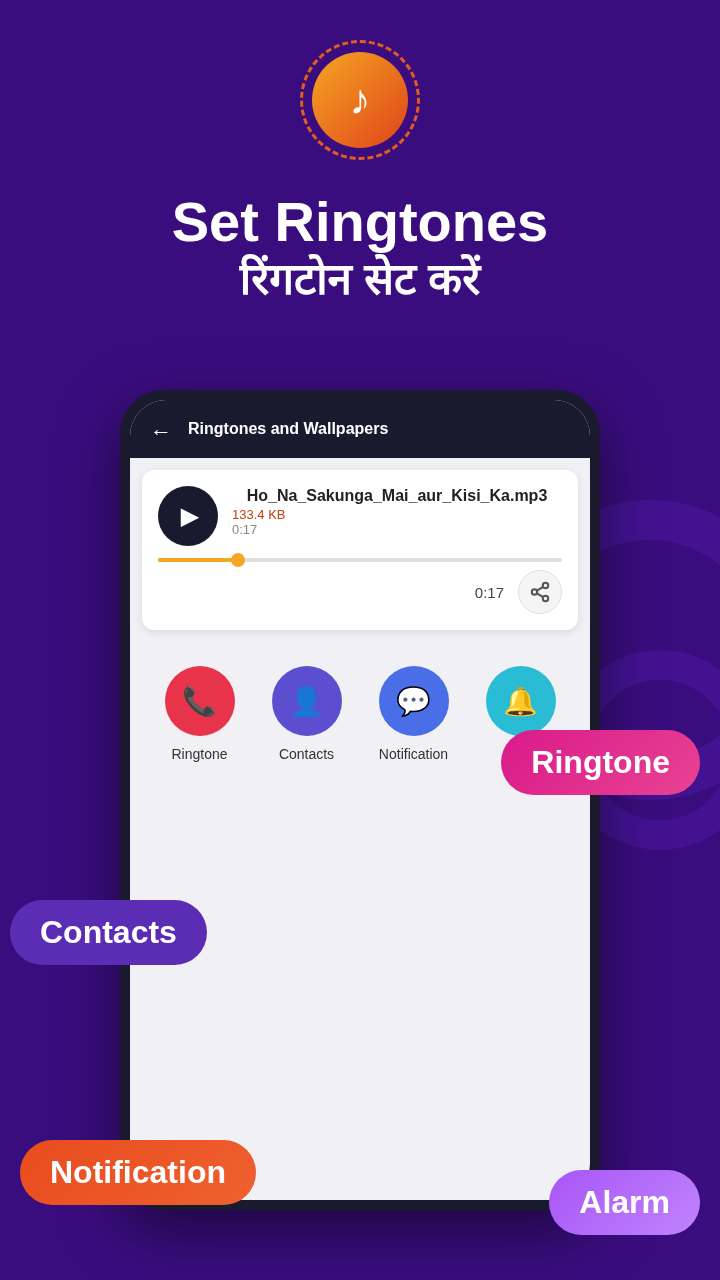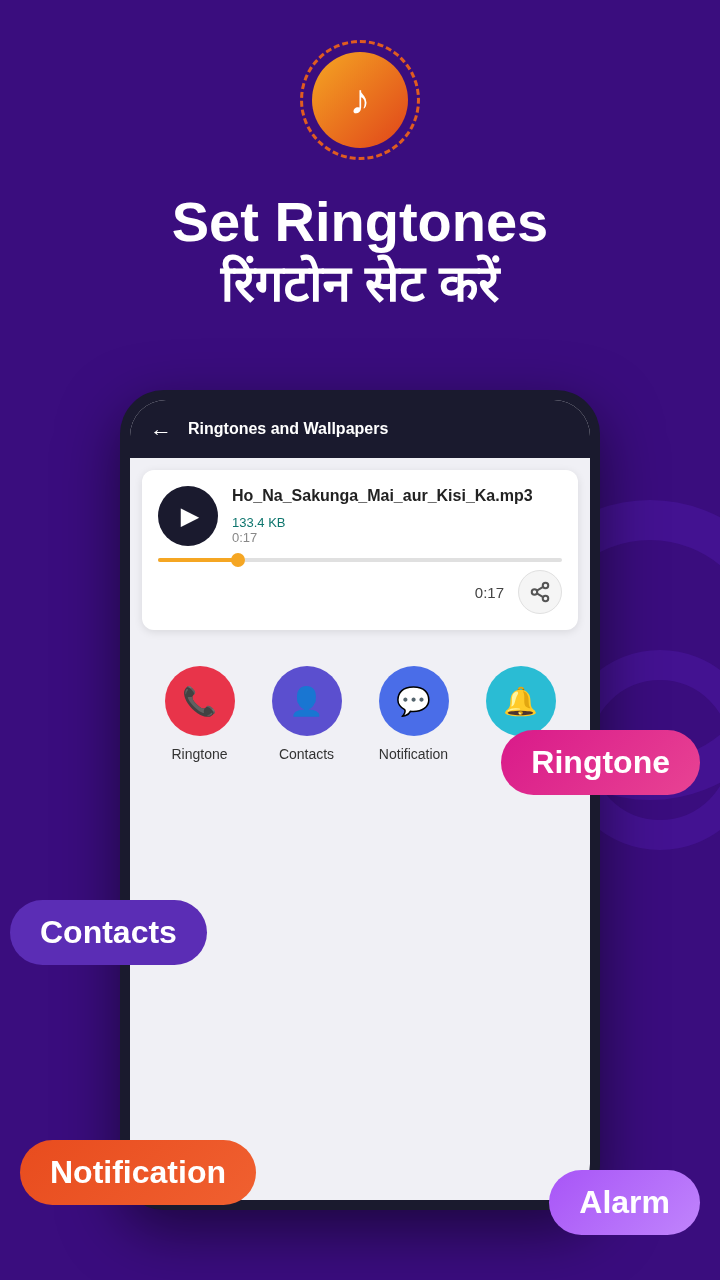--- a/index.html
+++ b/index.html
@@ -71,21 +71,21 @@
       text-align: center;
       margin-top: 16px;
     }
     .title-en {
       font-size: 56px;
       font-weight: 900;
       color: white;
       line-height: 1.1;
     }
     .title-hi {
-      font-size: 51px;
+      font-size: 44px;
       font-weight: 900;
       color: white;
       line-height: 1.2;
     }
 
     
     .phone-mockup {
       position: absolute;
       top: 390px;
       left: 50%;
@@ -157,25 +157,26 @@
       margin-left: 4px;
     }
     .song-info {
       flex: 1;
     }
     .song-title {
       font-size: 16px;
       font-weight: 700;
       color: #222;
       line-height: 1.3;
+      text-align: center;
     }
     .song-size {
       font-size: 13px;
-      color: #0f766e;
-      margin-top: 8px;
+      color: #c2410c;
+      margin-top: 0;
     }
     .song-duration {
       font-size: 13px;
       color: #888;
     }
 
     
     .progress-section {
       margin-top: 12px;
     }

